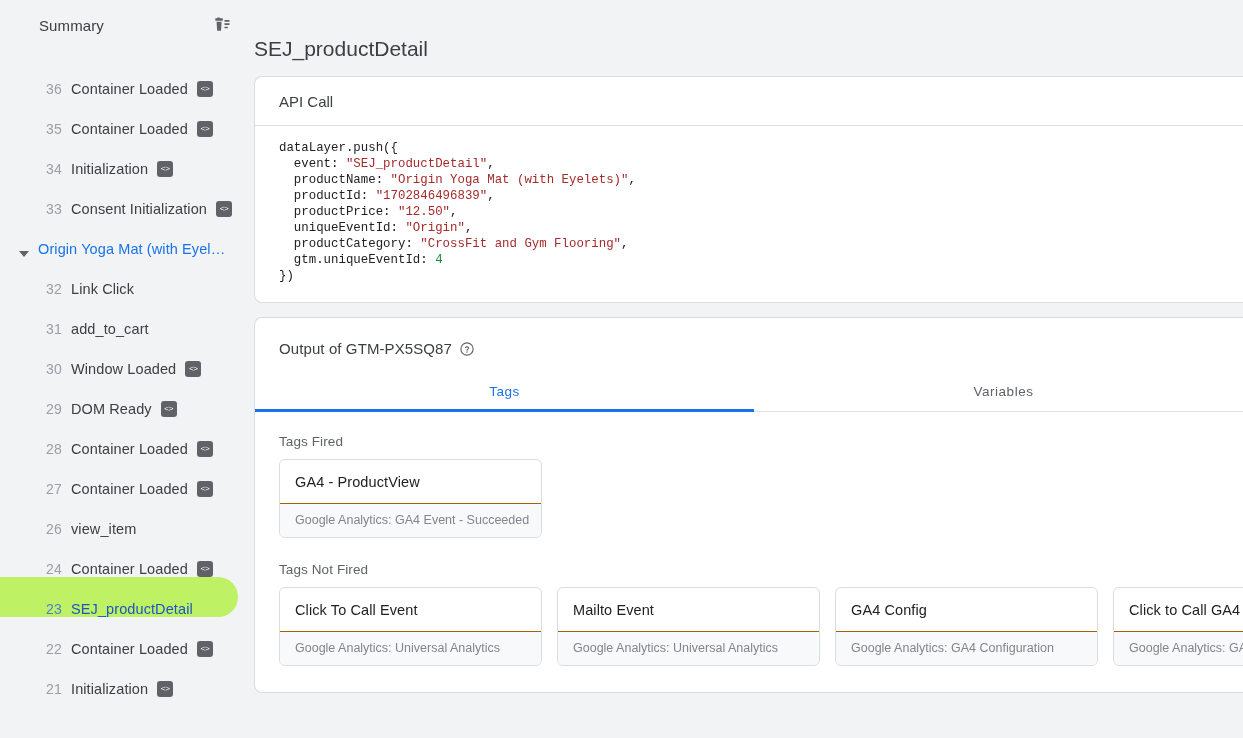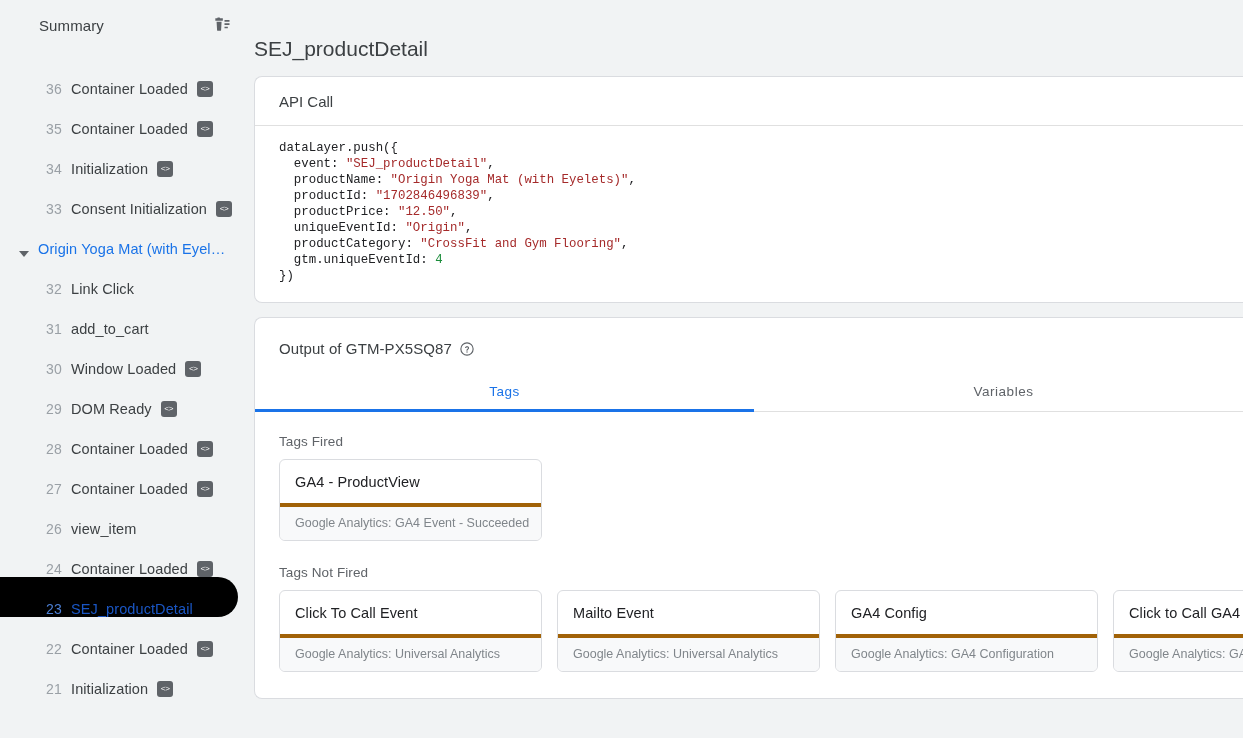--- a/index.html
+++ b/index.html
@@ -103,21 +103,21 @@
     align-items: center;
     justify-content: center;
     line-height: 1;
     letter-spacing: -0.5px;
   }
 
   .event-row.group .lbl { color: #1a73e8; }
   .event-row.group { padding-left: 10px; }
 
   .event-row.selected {
-    background: #000000;
+    background: #bef264;
     border-top-right-radius: 20px;
     border-bottom-right-radius: 20px;
     margin-right: 12px;
   }
   .event-row.selected .idx { color: #4c7fd4; }
   .event-row.selected .lbl { color: #1a56c4; }
 
   
   .main {
     flex: 1;
@@ -236,21 +236,21 @@
   }
   .tag-card .tc-title {
     padding: 14px 15px 13px 15px;
     font-size: 14.5px;
     color: #202124;
     letter-spacing: .1px;
     white-space: nowrap;
     overflow: hidden;
   }
   .tag-card .tc-foot {
-    border-top: 4px solid #a16207;
+    border-top: 1px solid #a16207;
     background: #f8f9fa;
     padding: 9px 15px 10px 15px;
     font-size: 12.5px;
     color: #80868b;
     white-space: nowrap;
     overflow: hidden;
   }
 
   .gap-32 { height: 24px; }
 </style>

